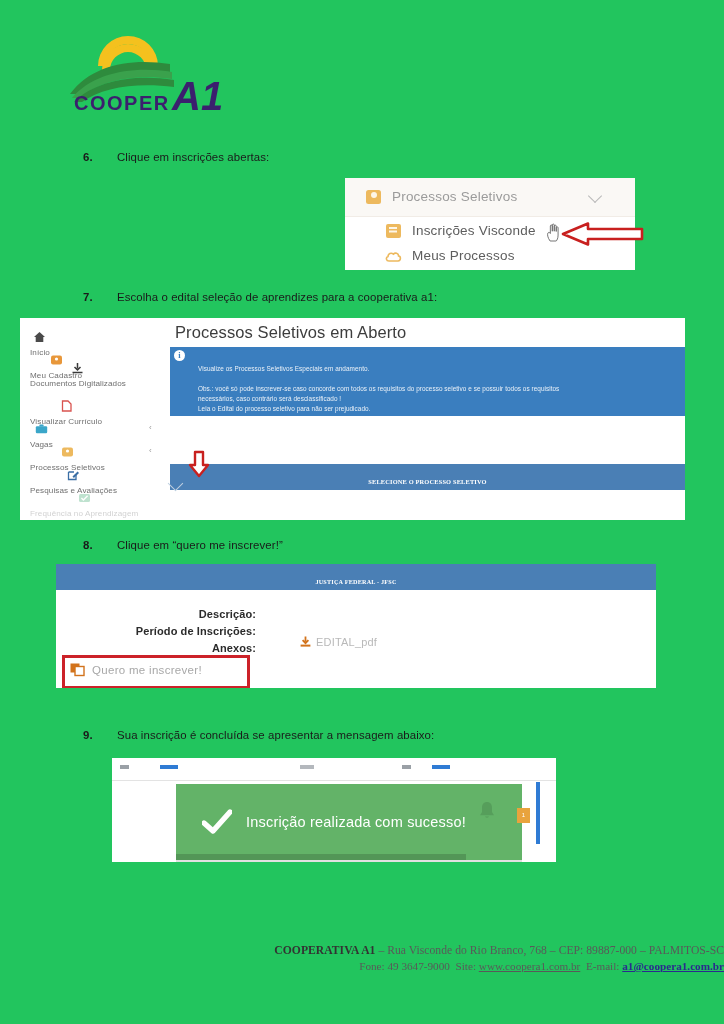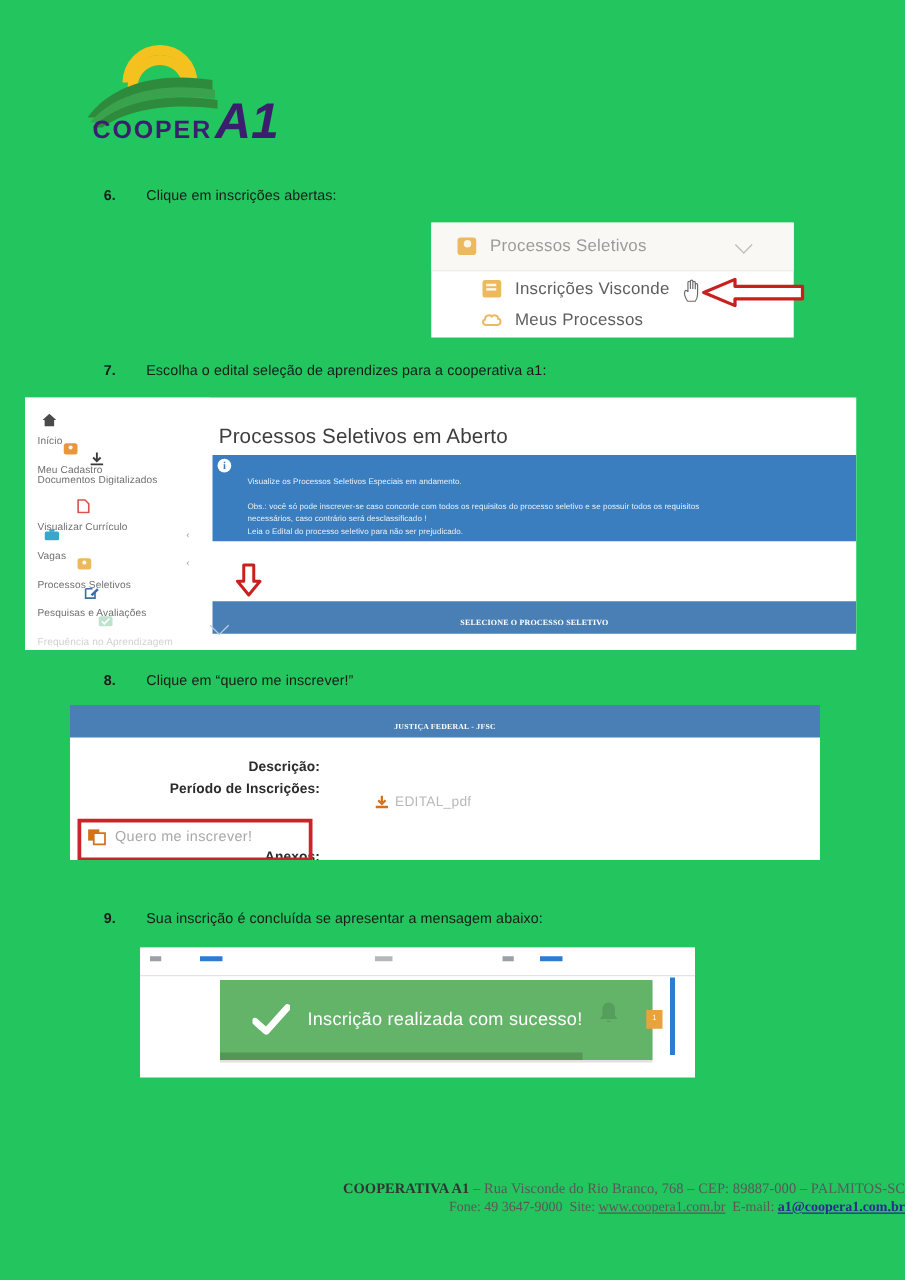--- a/index.html
+++ b/index.html
@@ -86,21 +86,21 @@
   .cursor-hand { position: absolute; }
   .arrow6 { position: absolute; left: 560px; top: 222px; width: 84px; height: 24px; }
 
   
   #shot7 { left: 20px; top: 318px; width: 665px; height: 202px; }
   .s7-side { position: absolute; left: 0; top: 0; width: 148px; height: 202px; background: #fff; }
   .s7-item { position: absolute; left: 10px; display: flex; align-items: center; gap: 7px; flex-direction: column; }
   .s7-ico { width: 13px; height: 12px; flex: none; }
   .s7-txt { font-size: 8.1px; color: #6f6f6f; white-space: nowrap; letter-spacing: .1px; }
   .s7-caret { position: absolute; font-size: 8px; color: #9a9a9a; }
-  .s7-main { position: absolute; left: 150px; top: 17px; width: 515px; height: 202px; }
+  .s7-main { position: absolute; left: 150px; top: 0; width: 515px; height: 202px; }
   .s7-title { position: absolute; left: 5px; top: 5px; font-size: 16.5px; color: #3d3d3d; letter-spacing: .1px; }
   .s7-alert {
     position: absolute; left: 0px; top: 29px; width: 515px; height: 69px;
     background: #3a7ebf;
   }
   .s7-alert .info-dot {
     position: absolute; left: 4px; top: 3px; width: 11px; height: 11px;
     border-radius: 50%; background: #ffffff; color: #3a7ebf;
     font-size: 8.5px; font-weight: bold; line-height: 11px; text-align: center;
     font-family: "Liberation Serif", serif;
@@ -152,21 +152,21 @@
   .s8-qmi span { font-size: 11.5px; color: #a8a8a8; letter-spacing: .3px; }
 
   
   #shot9 { left: 112px; top: 758px; width: 444px; height: 104px; }
   .s9-toolbar {
     position: absolute; left: 0; top: 0; width: 444px; height: 22px;
     background: #ffffff; border-bottom: 1px solid #e3e3e3;
   }
   .s9-tb-tick { position: absolute; top: 7px; height: 4px; }
   .s9-toast {
-    position: absolute; left: 64px; top: 26px; width: 346px; height: 64px;
+    position: absolute; left: 64px; top: 26px; width: 346px; height: 76px;
     background: #63b368;
     display: flex; align-items: center;
     box-shadow: 0 2px 0 rgba(0,0,0,.12);
   }
   .s9-toast:after {
     content:""; position:absolute; left:0; bottom:0; width: 290px; height:6px;
     background: rgba(0,0,0,.16);
   }
   .s9-check { margin-left: 26px; width: 30px; height: 26px; flex: none; }
   .s9-toast-txt {
@@ -375,21 +375,21 @@
     <span class="step-num">8.</span><span>Clique em “quero me inscrever!”</span>
   </div>
 
   <div class="shot" id="shot8">
     <div class="s8-bluebar">
       <span>JUSTIÇA FEDERAL - JFSC</span>
     </div>
 
     <div class="s8-lbl" style="top:44px;">Descrição:</div>
     <div class="s8-lbl" style="top:61px;">Período de Inscrições:</div>
-    <div class="s8-lbl" style="top:78px;margin-top:38px;">Anexos:</div>
+    <div class="s8-lbl" style="top:78px;">Anexos:</div>
 
     <div class="s8-edital">
       <span style="width:13px;height:13px;display:inline-block;">
         <svg viewBox="0 0 13 13" width="13" height="13">
             <path d="M6.5 1.5 V6.5 M3.6 5.2 L6.5 8.2 L9.4 5.2" stroke="#d2731c" stroke-width="1.8" fill="none"></path>
             <rect x="1.6" y="9.6" width="9.8" height="2" fill="#d2731c"></rect>
           </svg>
       </span>
       <span>EDITAL_pdf</span>
     </div>

